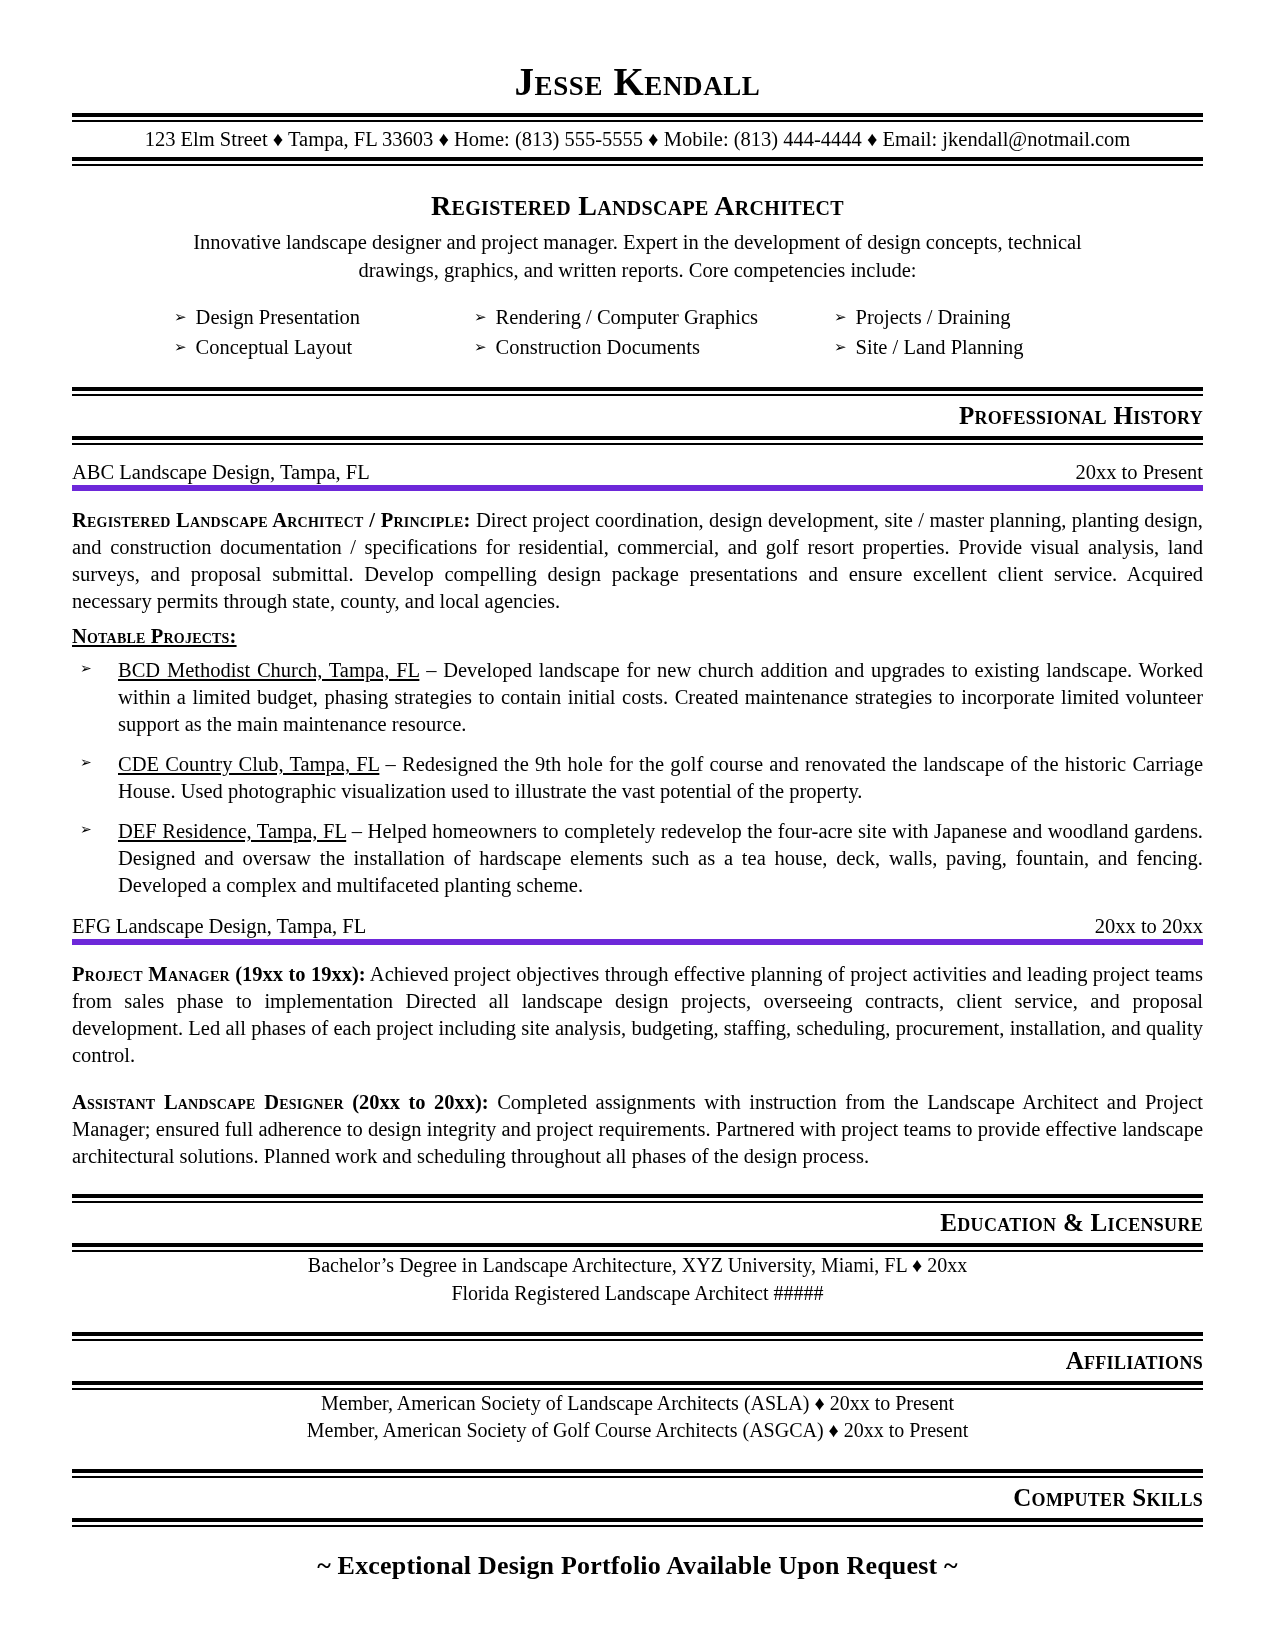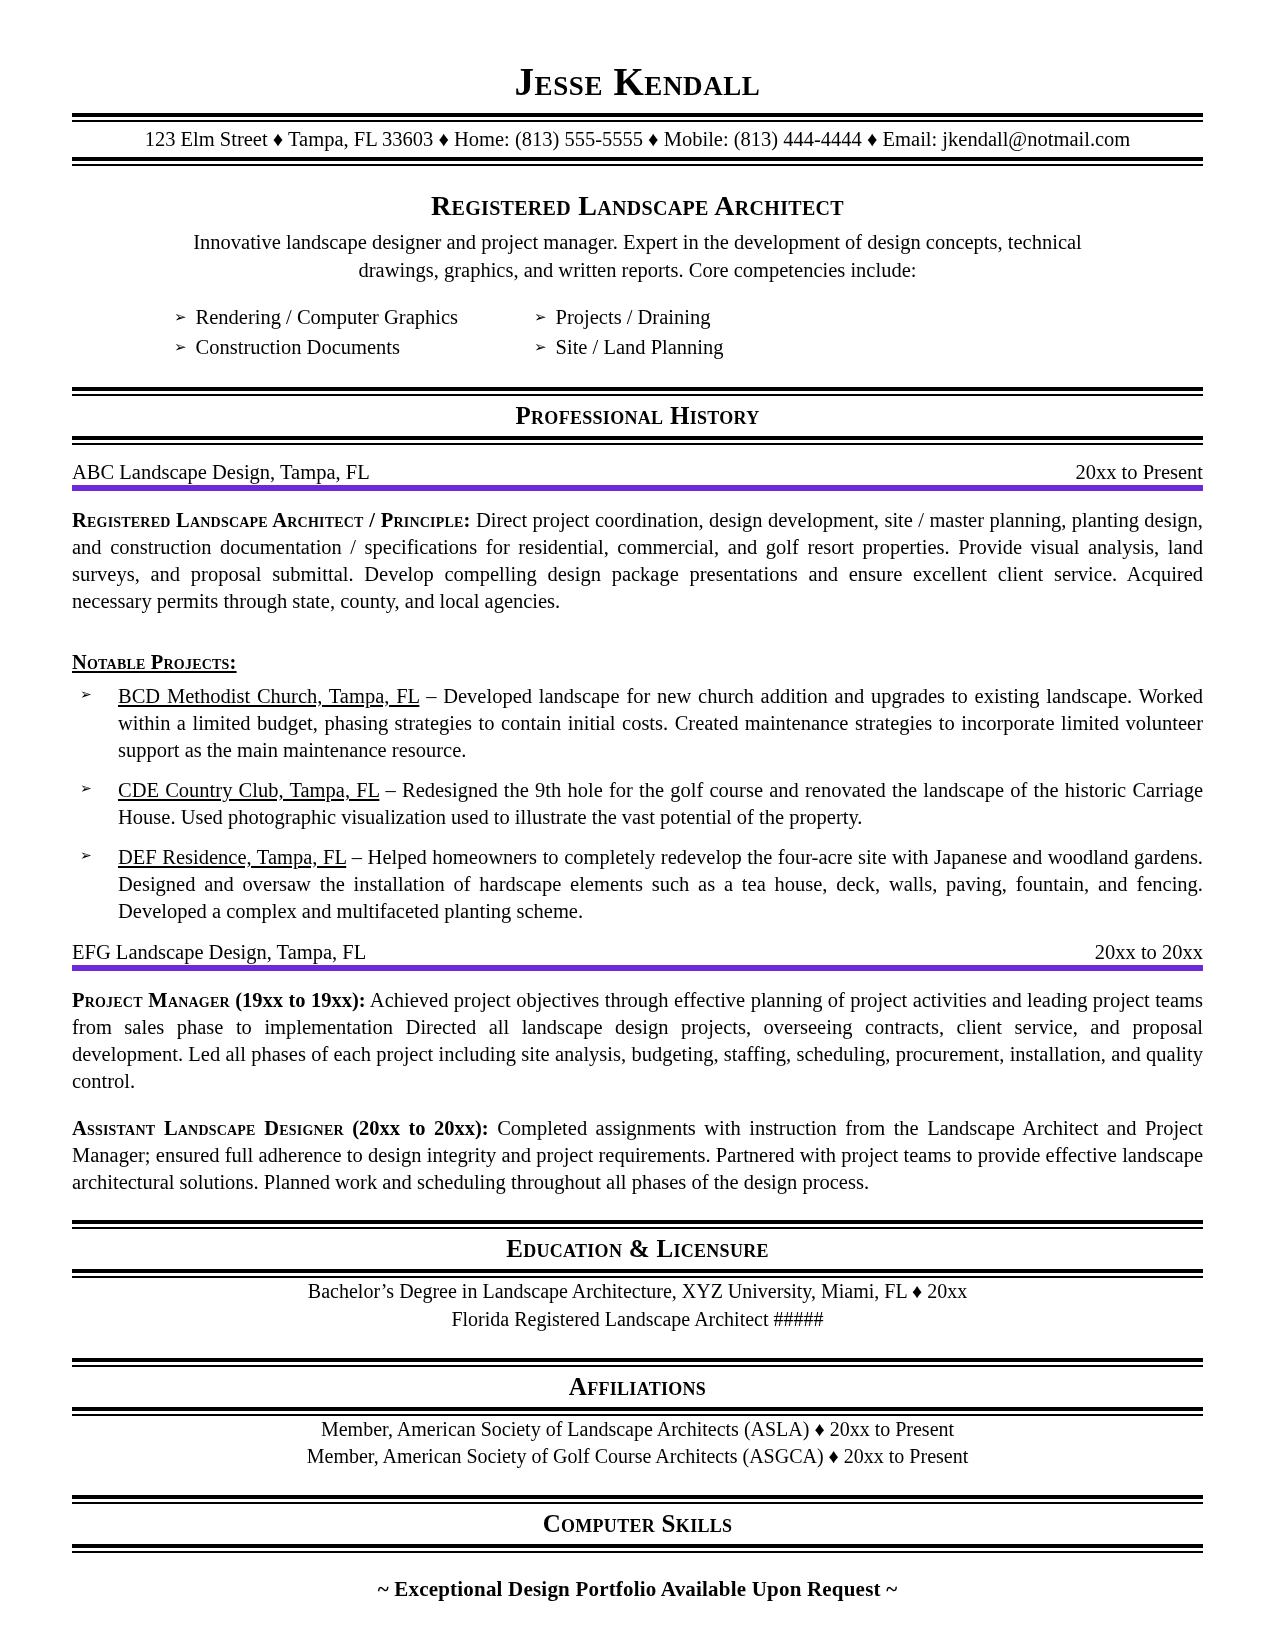--- a/index.html
+++ b/index.html
@@ -102,21 +102,21 @@
     margin-right: 9px;
     position: relative;
     top: -2px;
   }
 
   
   .section {
     margin-top: 24px;
   }
   .section-title {
-    text-align: center;
+    text-align: right;
     font-variant: small-caps;
     font-weight: bold;
     font-size: 25px;
     letter-spacing: 0.3px;
     padding: 6px 0 6px 0;
     line-height: 1.12;
   }
 
   
   .job-head {
@@ -144,21 +144,21 @@
   }
   .role-years {
     font-weight: bold;
   }
 
   .subhead {
     font-weight: bold;
     font-variant: small-caps;
     font-size: 20.5px;
     text-decoration: underline;
-    margin-top: 36px;
+    margin-top: 10px;
     display: inline-block;
     letter-spacing: 0.2px;
   }
 
   .bullets {
     margin: 9px 0 0 0;
     padding: 0;
     list-style: none;
   }
   .bullets li {
@@ -185,21 +185,21 @@
   .center-lines {
     text-align: center;
     font-size: 20px;
     line-height: 1.38;
   }
   .center-lines div { white-space: nowrap; }
 
   .tagline {
     text-align: center;
     font-weight: bold;
-    font-size: 21px;
+    font-size: 26px;
     margin-top: 24px;
     letter-spacing: 0.2px;
   }
 </style>
 </head>
 <body>
 
 <div class="page">
 
   <div class="name">Jesse Kendall</div>
@@ -218,20 +218,24 @@
       <div class="thin"></div>
   </div>
 
   <div class="job-title">Registered Landscape Architect</div>
   <div class="summary">
     <div>Innovative landscape designer and project manager. Expert in the development of design concepts, technical</div>
     <div>drawings, graphics, and written reports. Core competencies include:</div>
   </div>
 
   <div class="competency-grid">
+    <div class="comp-col c1">
+      <div class="comp-item"><span class="arrow">➢</span><span>Design Presentation</span></div>
+      <div class="comp-item"><span class="arrow">➢</span><span>Conceptual Layout</span></div>
+    </div>
     <div class="comp-col c2">
       <div class="comp-item"><span class="arrow">➢</span><span>Rendering / Computer Graphics</span></div>
       <div class="comp-item"><span class="arrow">➢</span><span>Construction Documents</span></div>
     </div>
     <div class="comp-col c3">
       <div class="comp-item"><span class="arrow">➢</span><span>Projects / Draining</span></div>
       <div class="comp-item"><span class="arrow">➢</span><span>Site / Land Planning</span></div>
     </div>
   </div>
 

